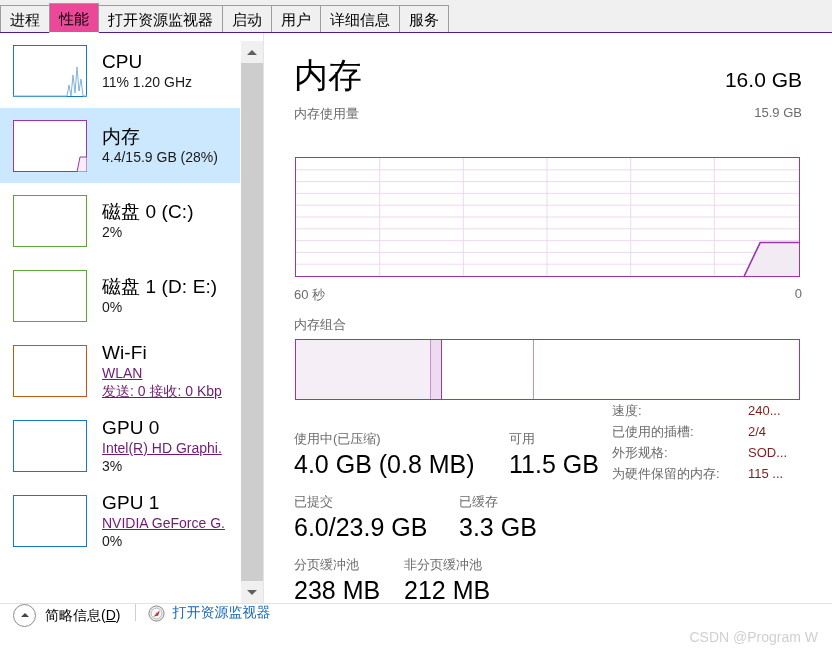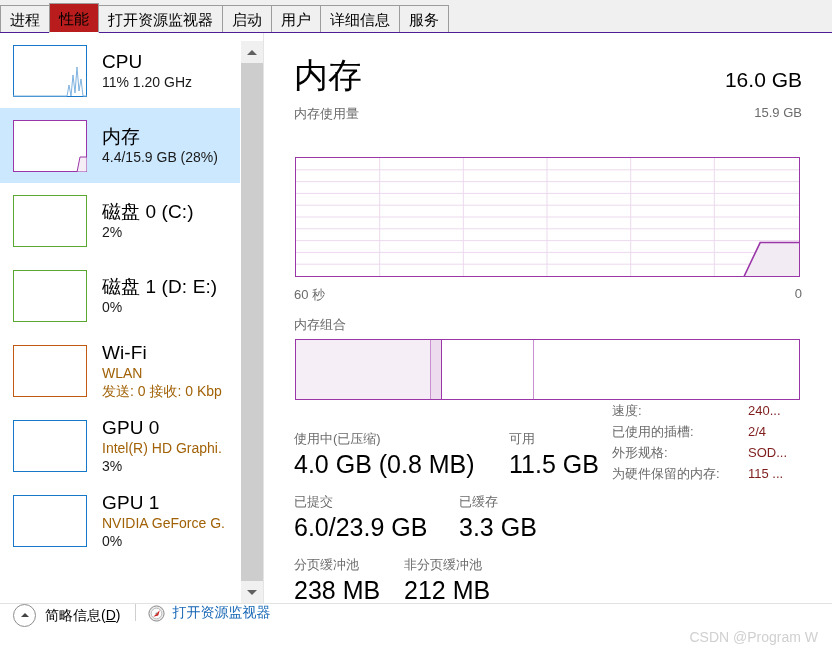--- a/index.html
+++ b/index.html
@@ -36,21 +36,21 @@
     color: #000;
     background: #f0f0f0;
     border: 1px solid #9d9d9d;
     border-bottom: none;
     margin-right: -1px;
     box-sizing: border-box;
     white-space: nowrap;
     cursor: default;
   }
   .tab.selected {
-    background: #b91c1c;
+    background: #ec4899;
     height: 30px;
     line-height: 29px;
     position: relative;
     z-index: 3;
     margin-bottom: -1px;
     border-bottom: 1px solid #ffffff;
   }
 
   
   .sidebar {
@@ -89,21 +89,21 @@
     font-size: 19px;
     line-height: 23px;
     color: #000;
     letter-spacing: .1px;
   }
   .side-sub {
     font-size: 14px;
     line-height: 18px;
     color: #1a1a1a;
   }
-  .side-sub.dim { color: #a16207; }
+  .side-sub.dim { color: #701a75; text-decoration: underline; }
 
   
   .vscroll {
     position: absolute;
     left: 241px; top: 41px;
     width: 22px; height: 562px;
     background: #f0f0f0;
   }
   .vscroll .arrow {
     width: 22px; height: 22px;

